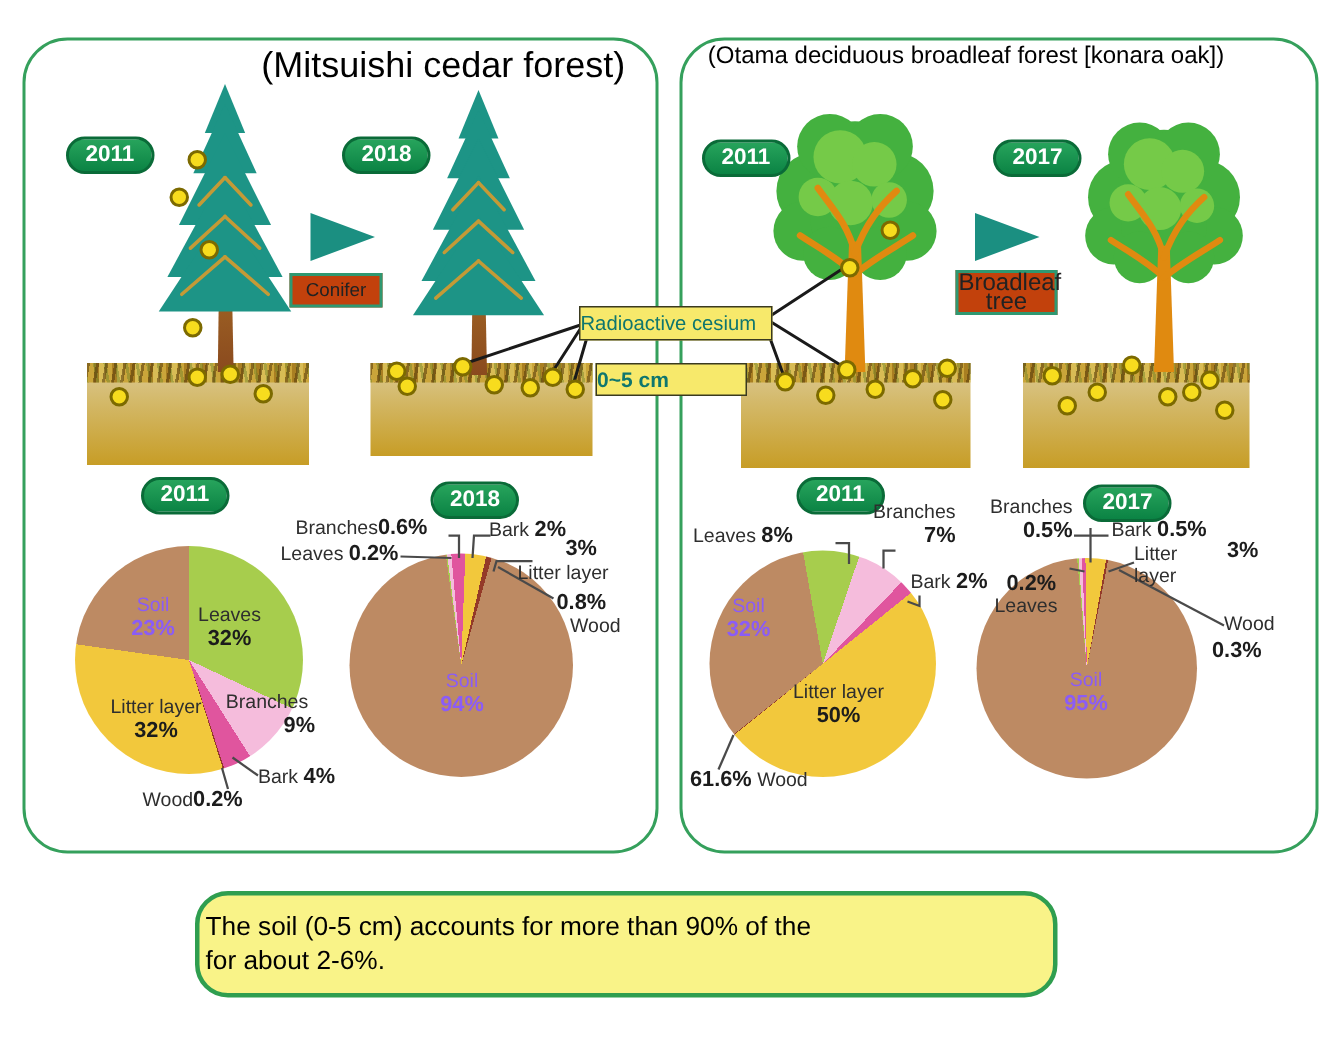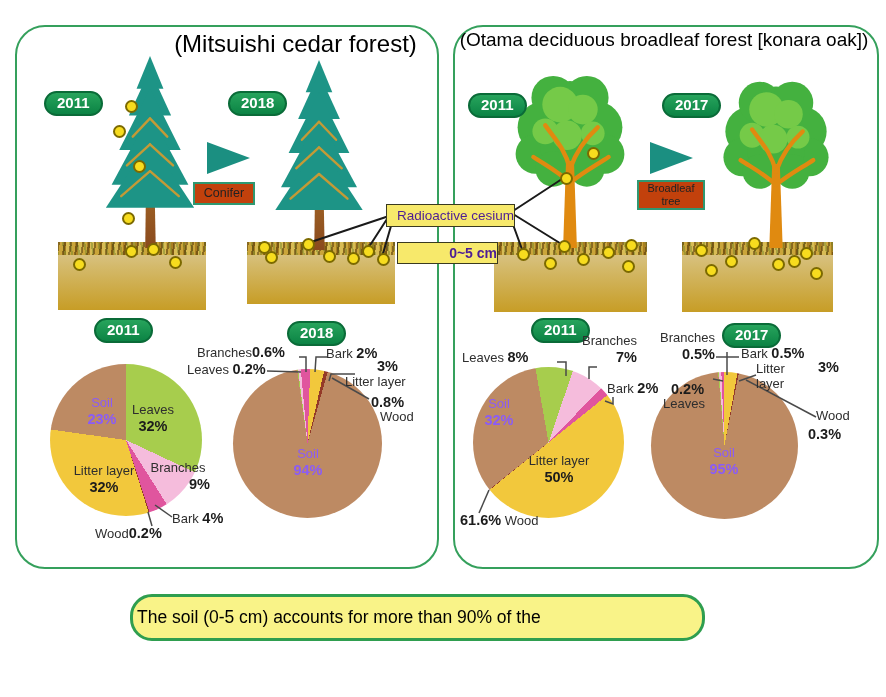--- a/index.html
+++ b/index.html
@@ -4,35 +4,35 @@
 <style>
   html,body{margin:0;padding:0;background:#fff;}
   body{width:886px;height:697px;position:relative;overflow:hidden;
        font-family:"Liberation Sans","DejaVu Sans",sans-serif;color:#111;}
   
   .panel{position:absolute;top:25px;height:540px;border:2.5px solid #35a05c;border-radius:30px;background:#fff;z-index:0;}
   #panel-left{left:15px;width:420px;}
   #panel-right{left:453px;width:422px;}
   .panel-title{position:absolute;text-align:center;color:#000;z-index:3;}
   #title-left{left:168px;top:30px;width:255px;font-size:24px;}
-  #title-right{left:458px;top:29px;width:412px;font-size:19px;}
+  #title-right{left:438px;top:29px;width:412px;font-size:16px;}
   
   .badge{position:absolute;z-index:6;background:linear-gradient(180deg,#27a45c,#0b8344);
          border:2px solid #0a6b38;border-radius:13px;color:#fff;font-weight:bold;
          font-size:15px;padding:2px 11px;line-height:1.1;}
   
   .arrow{position:absolute;width:0;height:0;border-top:16px solid transparent;
          border-bottom:16px solid transparent;border-left:43px solid #1b8f81;z-index:2;}
   
   .typebox{position:absolute;background:#c2410c;border:2px solid #2f9871;text-align:center;
            color:#222;z-index:7;}
   #conifer-box{left:193px;top:182px;width:58px;height:19px;font-size:12.5px;line-height:19px;}
-  #broadleaf-box{left:637px;top:180px;width:64px;height:26px;font-size:11px;line-height:13px;}
-  
-  .tagbox{position:absolute;background:#f7e96b;border:1.5px solid #3a3a20;text-align:right;z-index:7;color:#4c1d95;}
+  #broadleaf-box{left:637px;top:180px;width:64px;height:26px;font-size:16px;line-height:13px;}
+  
+  .tagbox{position:absolute;background:#f7e96b;border:1.5px solid #3a3a20;text-align:left;z-index:7;color:#0f766e;}
   #cesium-box{left:386px;top:204px;width:127px;height:21px;font-size:13.5px;line-height:21px;}
   #depth-box{left:397px;top:242px;width:99px;height:20px;font-size:14px;font-weight:bold;line-height:20px;}
   
   .ground{position:absolute;z-index:1;background:linear-gradient(180deg,#dcc994 2%,#d4ba6c 35%,#c79d26 100%);}
   .ground::before{content:"";position:absolute;left:0;top:0;right:0;height:13px;
     background:
       repeating-linear-gradient(100deg, rgba(84,56,10,.55) 0 2px, transparent 2px 6px),
       repeating-linear-gradient(-100deg, rgba(110,130,40,.45) 0 2px, transparent 2px 7px),
       repeating-linear-gradient(90deg,#caa53a 0 5px,#a97f22 5px 8px,#d8bc55 8px 12px);}
   #ground-1{left:58px;top:242px;width:148px;height:68px;}
@@ -354,13 +354,14 @@
   <span>Wood</span></div>
 <div class="lbl" style="left:808px;top:426px">
   <b>0.3%</b></div>
 <div class="lbl stack w" style="left:692px;top:446px;width:64px">
   <span>Soil</span>
     <b>95%</b>
   </div>
 
 <div id="caption-box">
   <span class="cl">The soil (0-5 cm) accounts for more than 90% of the</span>
+  <span class="cl">for about 2-6%.</span>
 </div>
 
 </body></html>

